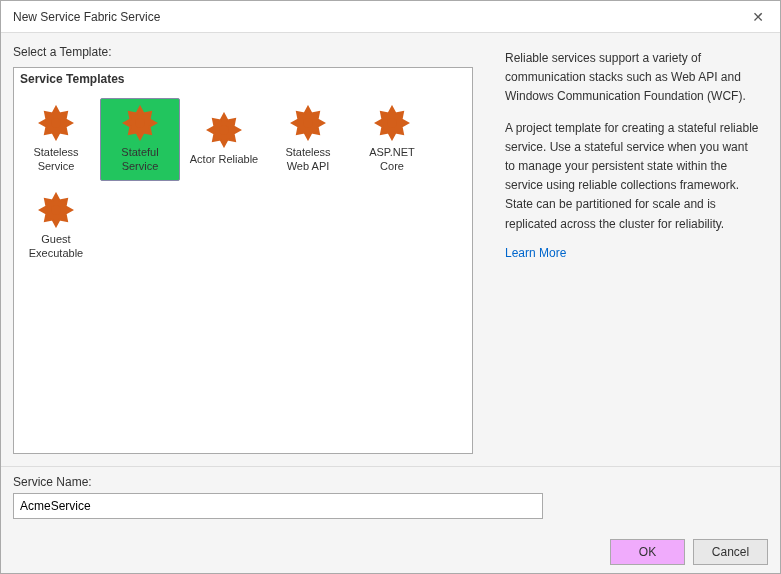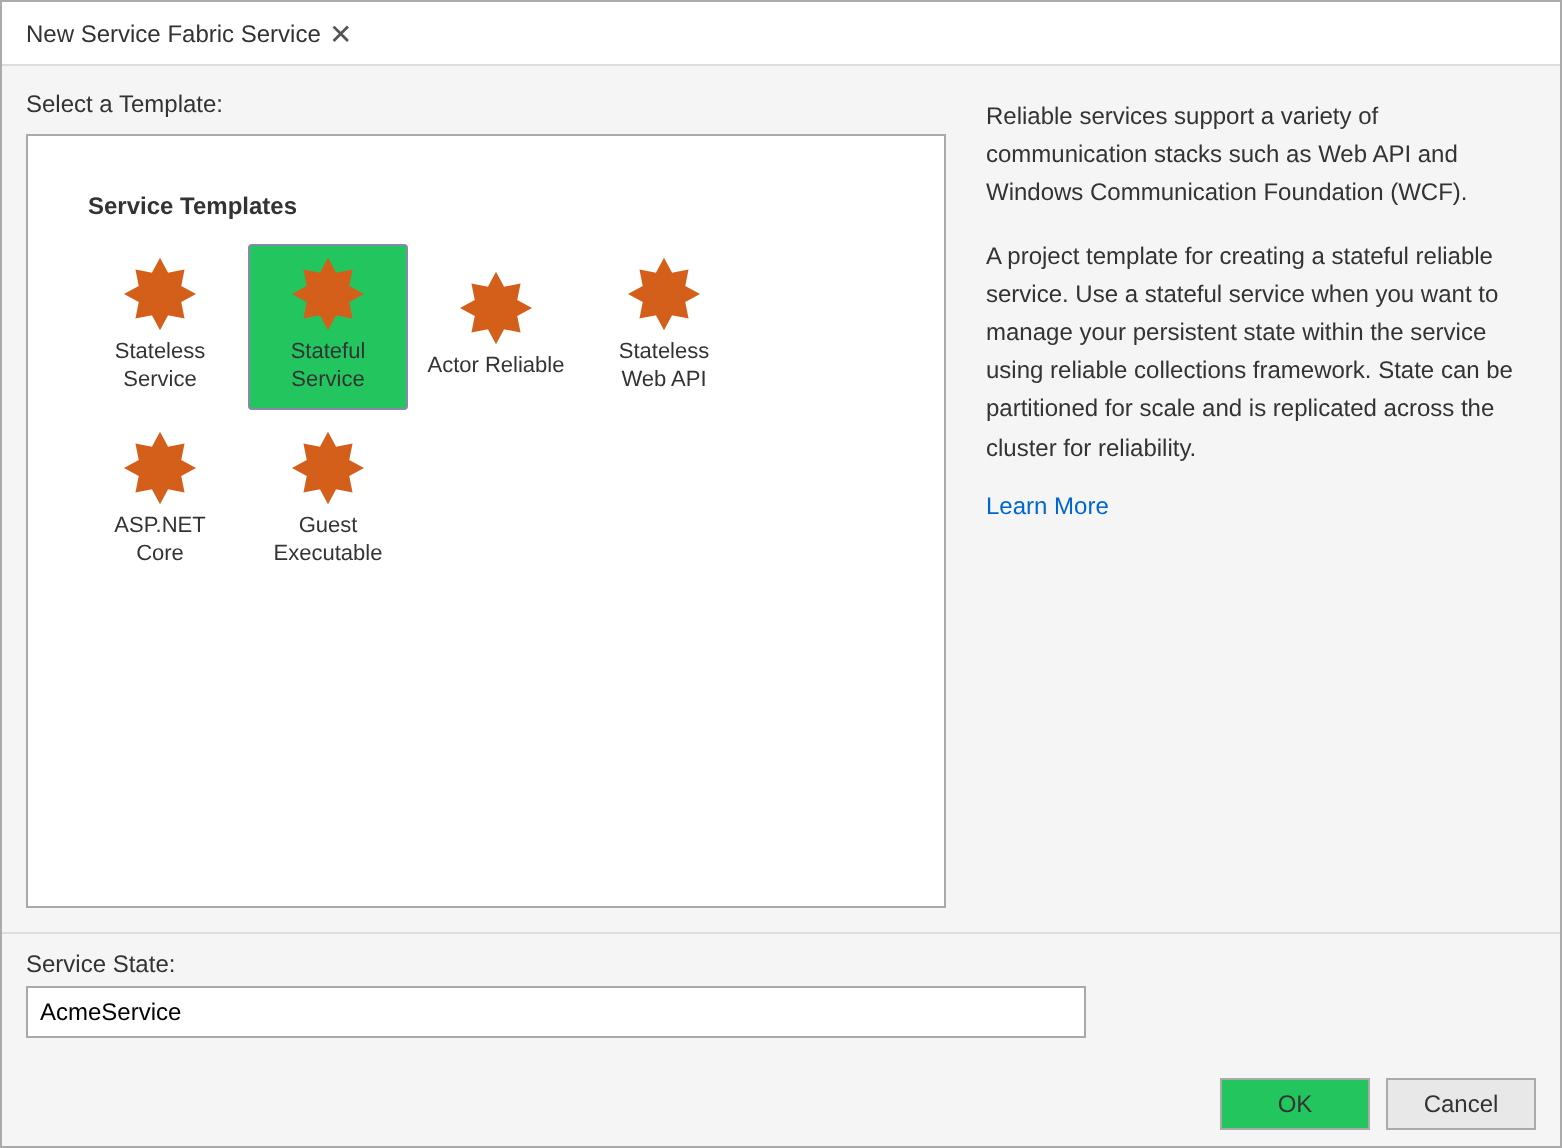--- a/index.html
+++ b/index.html
@@ -20,21 +20,21 @@
       box-shadow: 2px 2px 10px rgba(0,0,0,0.3);
       display: flex;
       flex-direction: column;
     }
     .title-bar {
       background: #fff;
       border-bottom: 1px solid #ddd;
       padding: 8px 12px;
       display: flex;
       align-items: center;
-      justify-content: flex-start;
+      justify-content: space-between;
       height: 32px;
     }
     .title-bar-text {
       font-size: 12px;
       color: #333;
     }
     .close-btn {
       width: 20px;
       height: 20px;
       background: none;
@@ -44,38 +44,38 @@
       color: #555;
       display: flex;
       align-items: center;
       justify-content: center;
     }
     .dialog-body {
       display: flex;
       flex-direction: row;
       flex: 1;
       padding: 12px;
-      gap: 12px;
+      gap: 24px;
     }
     .left-panel {
       display: flex;
       flex-direction: column;
       width: 460px;
       flex-shrink: 0;
     }
     .select-template-label {
       font-size: 12px;
       margin-bottom: 8px;
       color: #333;
     }
     .templates-box {
       border: 1px solid #aaa;
       background: #fff;
       flex: 1;
-      padding: 26px;
+      padding: 2px;
       overflow: auto;
     }
     .templates-group-label {
       font-size: 12px;
       font-weight: bold;
       color: #333;
       margin-bottom: 10px;
       padding: 2px 4px;
     }
     .templates-grid {
@@ -157,21 +157,21 @@
       min-width: 75px;
       height: 26px;
       padding: 3px 12px;
       font-size: 12px;
       cursor: pointer;
       border: 1px solid #aaa;
       background: #e8e8e8;
       color: #333;
     }
     .dialog-btn.primary {
-      background: #22c55e;
+      background: #f0abfc;
     }
 
     
     .sf-icon {
       fill: #d45f1a;
     }
   </style>
 </head>
 <body>
 
@@ -243,21 +243,21 @@
     </div>
 
     <div class="right-panel">
       <p class="description-text">Reliable services support a variety of communication stacks such as Web API and Windows Communication Foundation (WCF).</p>
       <p class="description-text">A project template for creating a stateful reliable service. Use a stateful service when you want to manage your persistent state within the service using reliable collections framework. State can be partitioned for scale and is replicated across the cluster for reliability.</p>
       <a class="learn-more-link" href="#">Learn More</a>
     </div>
   </div>
 
   <div class="bottom-section">
-    <div class="service-name-label">Service State:</div>
+    <div class="service-name-label">Service Name:</div>
     <input class="service-name-input" type="text" value="AcmeService" style="">
   </div>
 
   <div class="dialog-buttons">
     <button class="dialog-btn primary">OK</button>
     <button class="dialog-btn">Cancel</button>
   </div>
 </div>
 
 </body></html>

